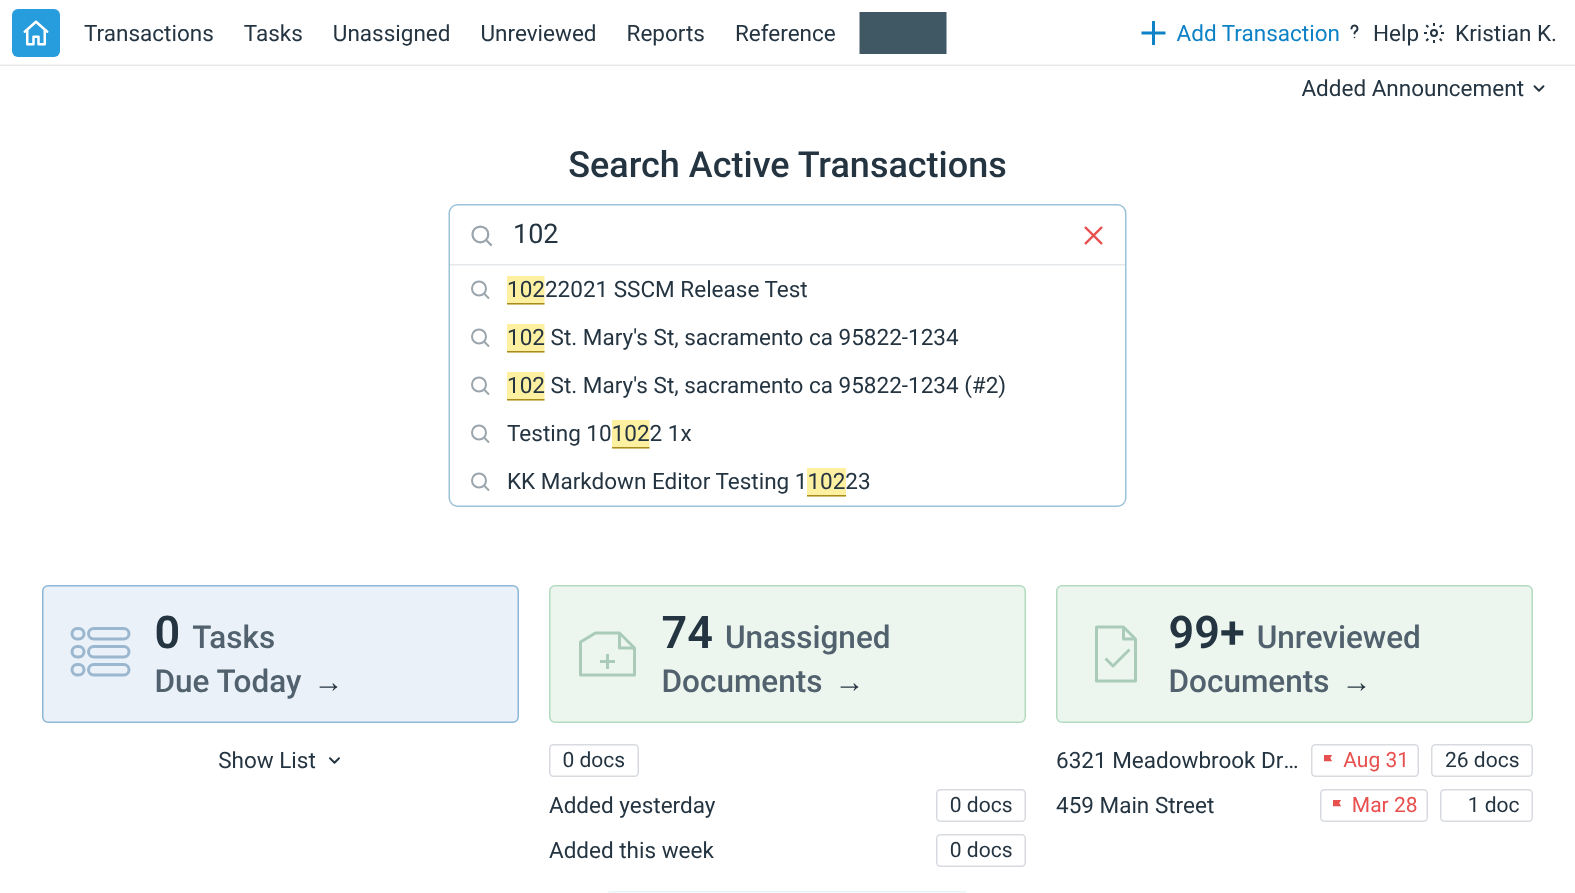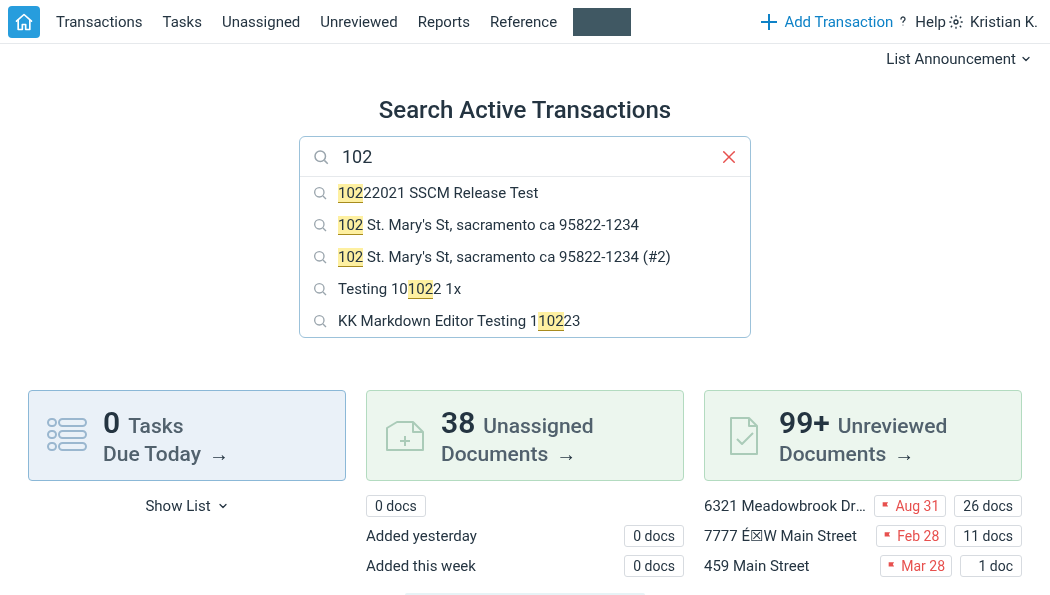--- a/index.html
+++ b/index.html
@@ -311,21 +311,21 @@
           <circle cx="12" cy="12" r="3"></circle>
           <path d="M12 2v3M12 19v3M4.2 4.2l2.1 2.1M17.7 17.7l2.1 2.1M2 12h3M19 12h3M4.2 19.8l2.1-2.1M17.7 6.3l2.1-2.1"></path>
         </svg>
       </span>
       <span>Kristian K.</span>
     </span>
   </div>
 </div>
 
 <div class="announce-row">
-  <span>List Announcement</span>
+  <span>Added Announcement</span>
   <span class="chev-icon">
     <svg width="12" height="12" viewBox="0 0 24 24" fill="none" stroke="#243441" stroke-width="2.5" stroke-linecap="round" stroke-linejoin="round">
         <polyline points="6 9 12 15 18 9"></polyline>
       </svg>
   </span>
 </div>
 
 <div class="search-wrap">
   <div class="search-title">Search Active Transactions</div>
   <div class="search-box">
@@ -422,21 +422,21 @@
       <span class="tile-icon">
         <svg width="44" height="44" viewBox="0 0 44 44" fill="none" stroke="#6aa184" stroke-width="2" stroke-linejoin="round">
           <path d="M4 14 V36 H40 V18 L30 8 H14 L4 14 Z"></path>
           <path d="M30 8 V18 H40"></path>
           <line x1="22" y1="22" x2="22" y2="32"></line>
           <line x1="17" y1="27" x2="27" y2="27"></line>
         </svg>
       </span>
       <div class="tile-text">
         <div class="tile-line1">
-          <span class="tile-number">38</span>
+          <span class="tile-number">74</span>
           <span class="tile-label">Unassigned</span>
         </div>
         <div class="tile-line2">
           <span class="tile-label2">Documents</span>
           <span class="arrow">→</span>
         </div>
       </div>
     </div>
     <div class="list" id="unassigned-list">
         <div class="list-row">
@@ -478,29 +478,20 @@
         <div class="list-row">
           <span class="list-label">6321 Meadowbrook Driv…</span>
           <span class="chip date"><span class="flag">
               <svg width="10" height="10" viewBox="0 0 24 24" fill="#e7504e">
                 <path d="M4 2v20M4 3h13l-3 5 3 5H4"></path>
               </svg>
             </span>Aug 31</span>
           <span class="chip" style="min-width:62px">26 docs</span>
         </div>
         <div class="list-row">
-          <span class="list-label">7777 É☒W Main Street</span>
-          <span class="chip date"><span class="flag">
-              <svg width="10" height="10" viewBox="0 0 24 24" fill="#e7504e">
-                <path d="M4 2v20M4 3h13l-3 5 3 5H4"></path>
-              </svg>
-            </span>Feb 28</span>
-          <span class="chip" style="min-width:62px">11 docs</span>
-        </div>
-        <div class="list-row">
           <span class="list-label">459 Main Street</span>
           <span class="chip date"><span class="flag">
               <svg width="10" height="10" viewBox="0 0 24 24" fill="#e7504e">
                 <path d="M4 2v20M4 3h13l-3 5 3 5H4"></path>
               </svg>
             </span>Mar 28</span>
           <span class="chip" style="min-width:62px">1 doc</span>
         </div>
       </div>
   </div>

